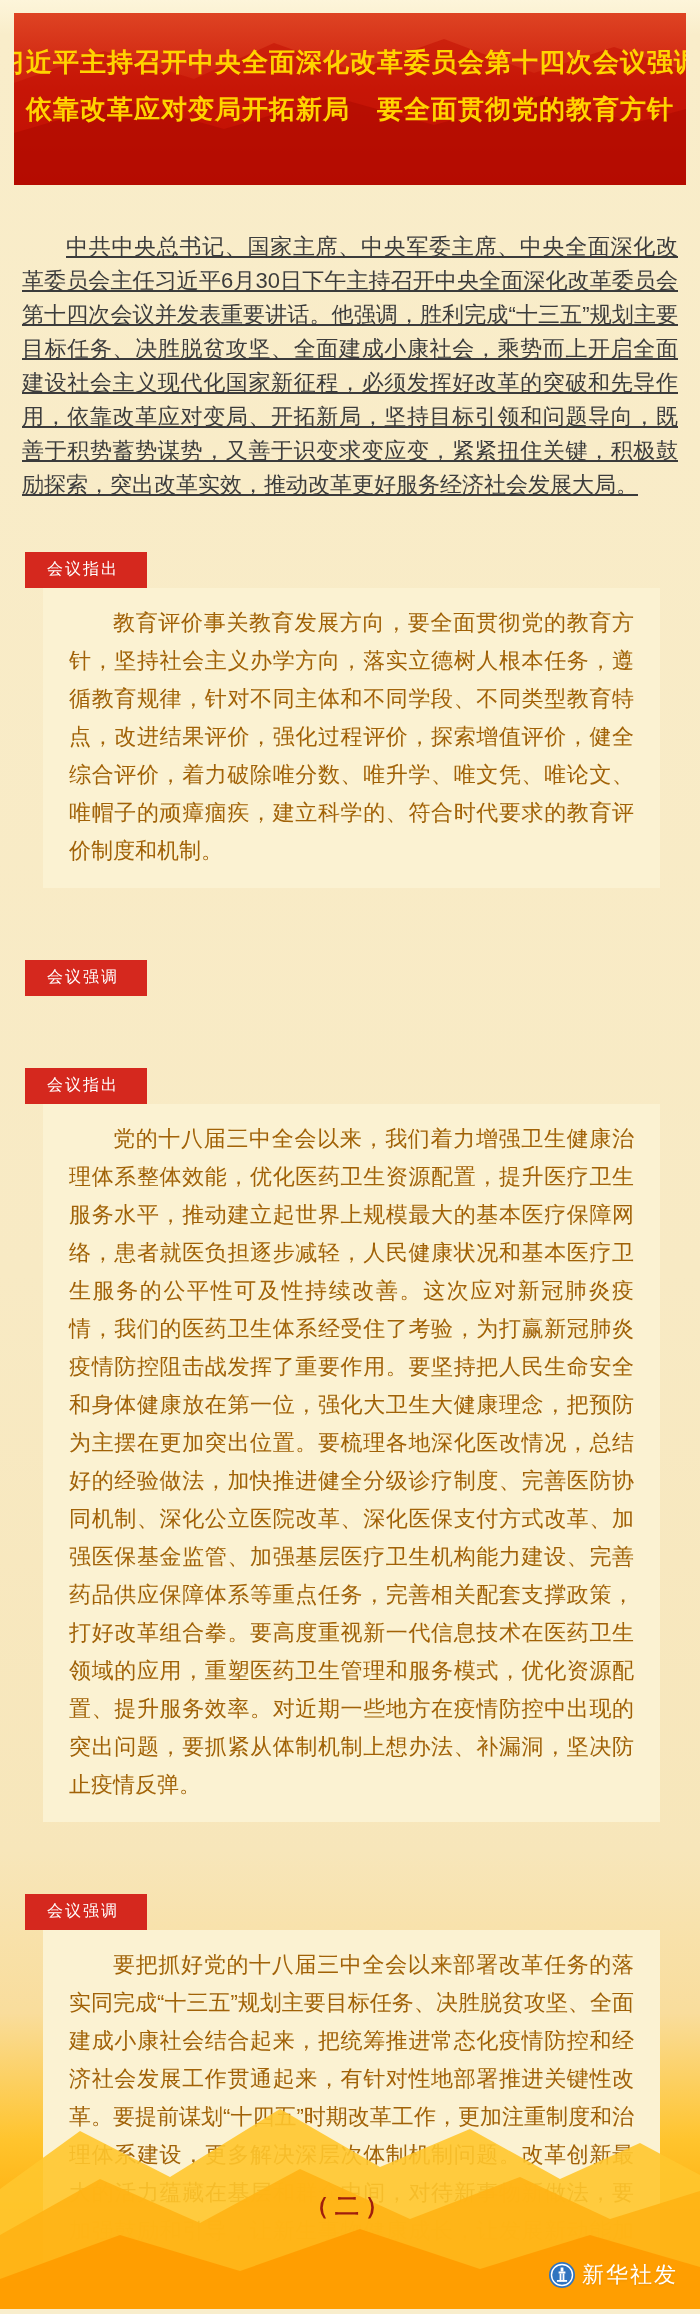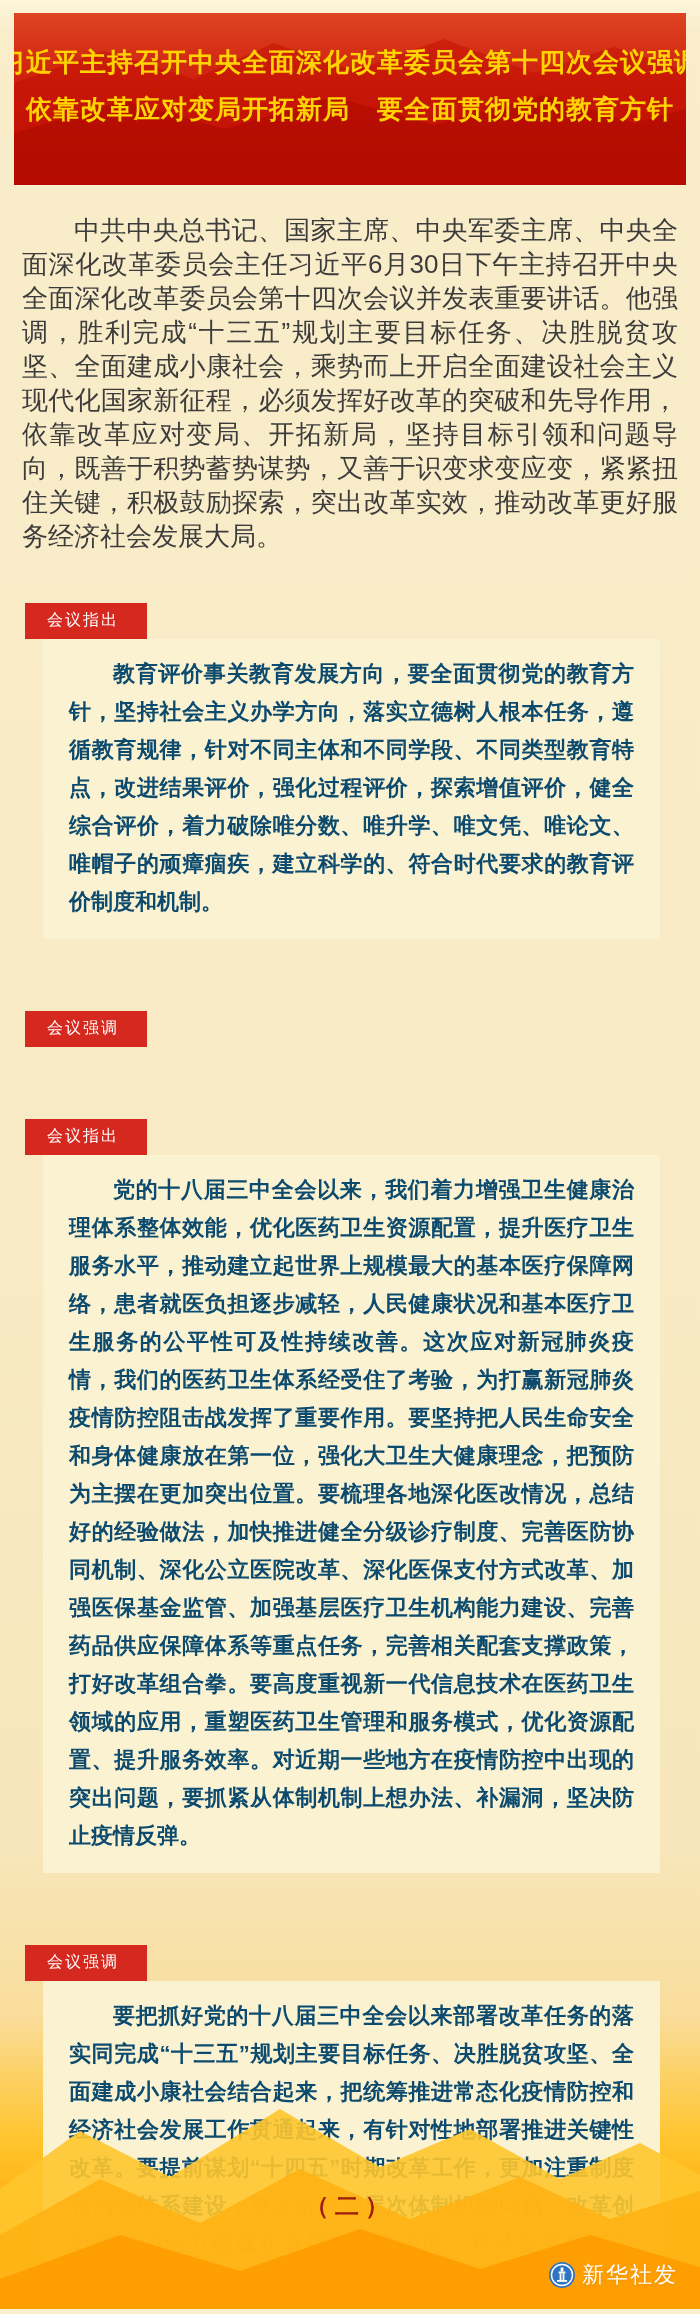--- a/index.html
+++ b/index.html
@@ -46,26 +46,27 @@
     color: #ffd400;
     font-weight: bold;
     font-size: 26px;
     letter-spacing: 1px;
     white-space: nowrap;
     text-align: center;
   }
 
   
   .intro {
-    margin: 28px 22px 0 22px;
-    font-size: 26px;
+    margin: 45px 22px 0 22px;
+    font-size: 22px;
     line-height: 34px;
     color: #3c3c3c;
     text-align: justify;
     text-indent: 2em;
+    text-decoration: underline;
   }
 
   
   .section { margin-top: 72px; }
   .section.first { margin-top: 50px; }
   .section-label {
     display: inline-block;
     margin-left: 25px;
     background: #d5281e;
     color: #ffffff;
@@ -78,24 +79,23 @@
   }
   .section-box {
     margin-left: 43px;
     margin-right: 40px;
     background: #fbf2d2;
     padding: 16px 26px 18px 26px;
   }
   .section-text {
     font-size: 22px;
     line-height: 38px;
-    color: #0c4a6e;
+    color: #a16207;
     text-align: justify;
     text-indent: 2em;
-    font-weight: bold;
   }
 
   
   .mountains {
     position: absolute;
     left: 0;
     bottom: 5px;
     width: 700px;
     height: 270px;
     pointer-events: none;

